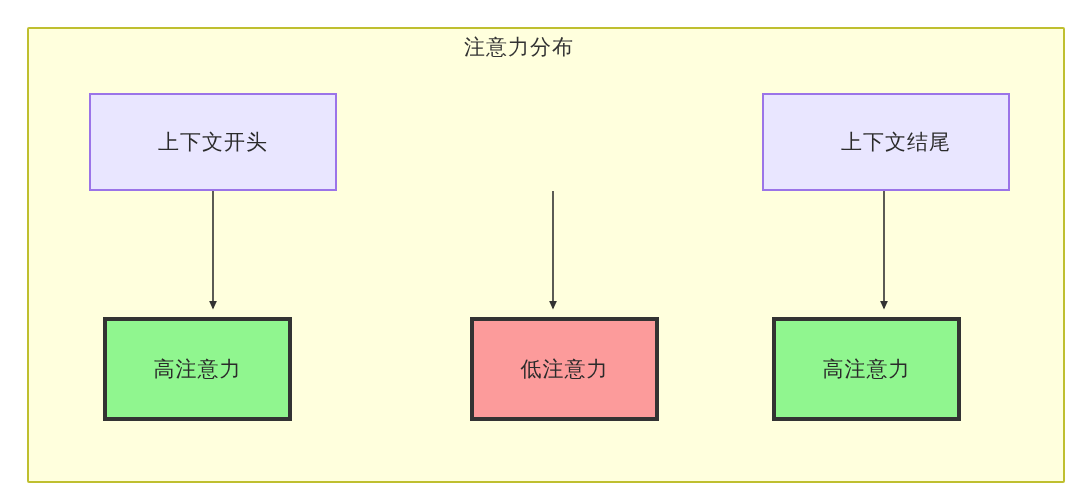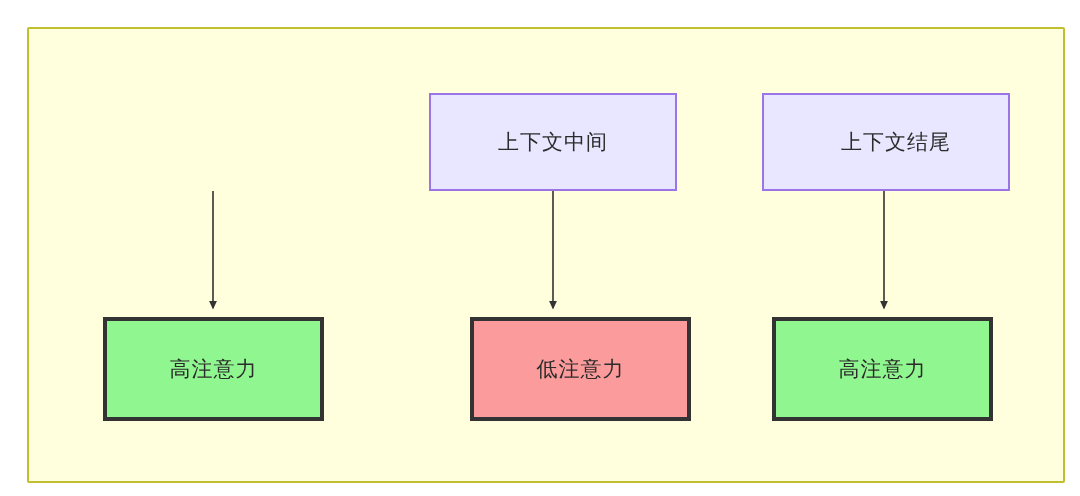--- a/index.html
+++ b/index.html
@@ -59,21 +59,21 @@
     letter-spacing: 1px;
   }
   .node-context {
     background: #e9e6ff;
     border: 2px solid #9b74e8;
     width: 248px;
     height: 98px;
     top: 93px;
   }
   .node-outcome {
-    width: 221px;
+    width: 189px;
     height: 104px;
     top: 317px;
     border: 4px solid #333333;
   }
   .fill-high { background: #90f68f; }
   .fill-low  { background: #fc9b9b; margin-left: 29px; }
 
   .col-1-top { left: 89px; }
   .col-2-top { left: 429px; }
   .col-3-top { left: 762px; padding-left: 20px; }
@@ -82,39 +82,40 @@
   .col-2-bottom { left: 441px; }
   .col-3-bottom { left: 772px; }
 </style>
 </head>
 <body>
 
 <div id="canvas">
 
   <div class="subgraph-box"></div>
 
+  <div class="subgraph-title">注意力分布</div>
 
   <svg id="svg-layer" xmlns="http://www.w3.org/2000/svg" viewBox="0 0 1080 496">
     <defs>
       <marker id="arrowhead" markerWidth="9" markerHeight="9" refX="7" refY="4.5" orient="auto" markerUnits="userSpaceOnUse">
         <path d="M0,0.6 L8.5,4.5 L0,8.4 z" fill="#333333"></path>
       </marker>
     </defs>
 
     <line x1="213" y1="191" x2="213" y2="308" stroke="#333333" stroke-width="1.6" marker-end="url(#arrowhead)"></line>
 
     <line x1="553" y1="191" x2="553" y2="308" stroke="#333333" stroke-width="1.6" marker-end="url(#arrowhead)"></line>
 
     <line x1="884" y1="191" x2="884" y2="308" stroke="#333333" stroke-width="1.6" marker-end="url(#arrowhead)"></line>
   </svg>
 
+  <div class="node node-context col-1-top">
+    <span>上下文开头</span>
+  </div>
 
-  <div class="node node-context col-2-top">
-    <span>上下文中间</span>
-  </div>
 
   <div class="node node-context col-3-top">
     <span>上下文结尾</span>
   </div>
 
   <div class="node node-outcome fill-high col-1-bottom">
     <span>高注意力</span>
   </div>
 
   <div class="node node-outcome fill-low col-2-bottom">

